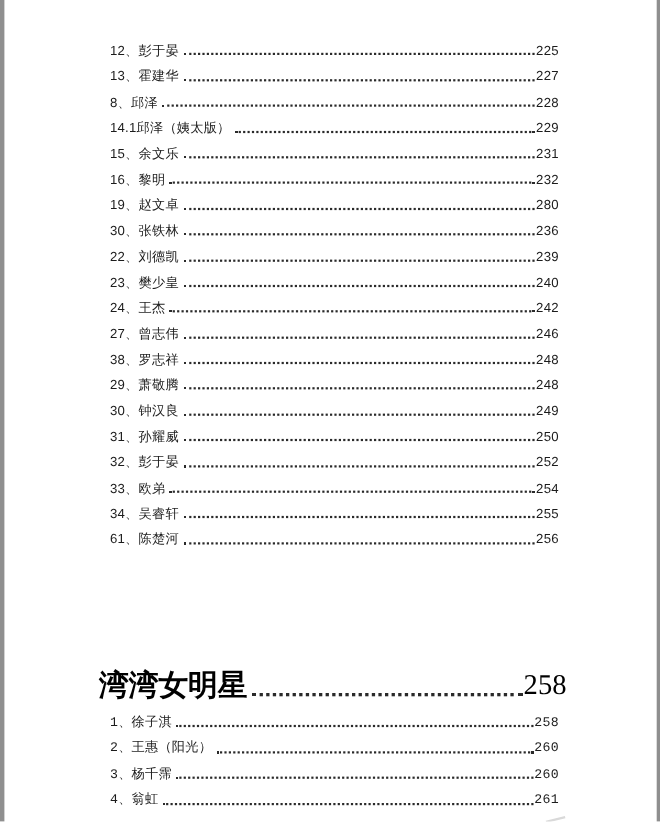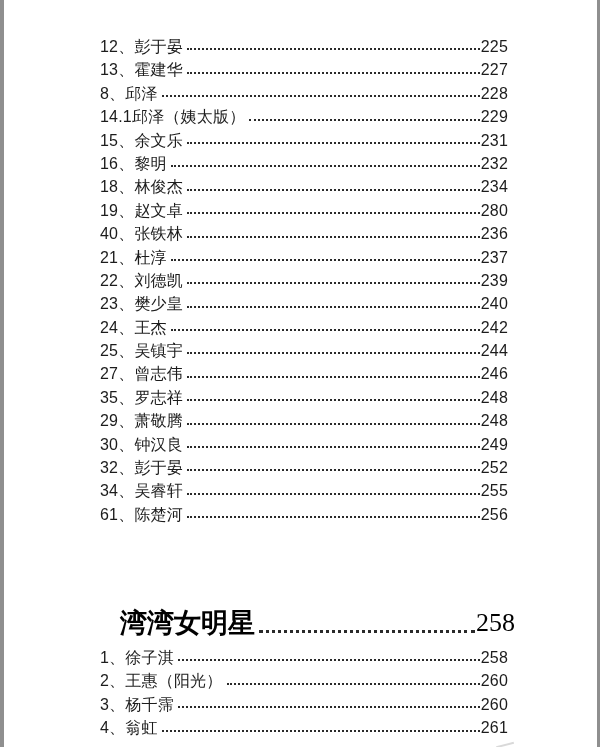--- a/index.html
+++ b/index.html
@@ -10,44 +10,43 @@
     overflow:hidden;
     font-family:"Liberation Sans","DejaVu Sans",sans-serif;
     color:var(--text-color,#1c1c1c);
   }
   .edge{position:absolute;top:0;bottom:0;background:var(--edge-color,#8f8f8f);}
   .edge.left{left:0;width:4px;}
   .edge.right{right:0;width:3px;}
 
   
   #main-list{position:absolute;top:35px;left:100px;width:408px;}
-  #sub-list{position:absolute;top:646px;left:100px;width:408px;}
+  #sub-list{position:absolute;top:646px;left:100px;width:408px;font-family:Liberation Mono, monospace;}
   .toc-row{display:flex;height:23.4px;}
   .toc-label,.toc-page{
     white-space:nowrap;
-    font-size:16px;line-height:23.4px;
+    font-size:12px;line-height:23.4px;
     letter-spacing:0.2px;
   }
   .leader{
     flex:1 1 auto;
     border-bottom:2px dotted var(--dot-color,#2a2a2a);
     margin:0 1px 8px 4px;
     min-width:10px;
   }
 
   
   #section-heading{
     position:absolute;top:600px;left:90px;width:425px;
     display:flex;height:46px;
   }
   .heading-label{
     white-space:nowrap;
     font-size:27px;font-weight:600;line-height:46px;
     color:#000;
-    margin-left:30px;
   }
   .heading-leader{
     flex:1 1 auto;
     border-bottom:3px dotted var(--dot-color,#2a2a2a);
     margin:0 1px 13px 4px;
   }
   .heading-page{
     white-space:nowrap;
     font-family:"Liberation Serif","DejaVu Serif",serif;
     font-size:26px;line-height:46px;
@@ -92,83 +91,78 @@
         <span class="toc-label">15、余文乐</span>
         <span class="leader"></span>
         <span class="toc-page">231</span>
       </div>
       <div class="toc-row">
         <span class="toc-label">16、黎明</span>
         <span class="leader"></span>
         <span class="toc-page">232</span>
       </div>
       <div class="toc-row">
-        <span class="toc-label">18、林俊杰</span>
-        <span class="leader"></span>
-        <span class="toc-page">234</span>
-      </div>
-      <div class="toc-row">
         <span class="toc-label">19、赵文卓</span>
         <span class="leader"></span>
         <span class="toc-page">280</span>
       </div>
       <div class="toc-row">
-        <span class="toc-label">40、张铁林</span>
+        <span class="toc-label">30、张铁林</span>
         <span class="leader"></span>
         <span class="toc-page">236</span>
       </div>
       <div class="toc-row">
-        <span class="toc-label">21、杜淳</span>
-        <span class="leader"></span>
-        <span class="toc-page">237</span>
-      </div>
-      <div class="toc-row">
         <span class="toc-label">22、刘德凯</span>
         <span class="leader"></span>
         <span class="toc-page">239</span>
       </div>
       <div class="toc-row">
         <span class="toc-label">23、樊少皇</span>
         <span class="leader"></span>
         <span class="toc-page">240</span>
       </div>
       <div class="toc-row">
         <span class="toc-label">24、王杰</span>
         <span class="leader"></span>
         <span class="toc-page">242</span>
       </div>
       <div class="toc-row">
-        <span class="toc-label">25、吴镇宇</span>
-        <span class="leader"></span>
-        <span class="toc-page">244</span>
-      </div>
-      <div class="toc-row">
         <span class="toc-label">27、曾志伟</span>
         <span class="leader"></span>
         <span class="toc-page">246</span>
       </div>
       <div class="toc-row">
-        <span class="toc-label">35、罗志祥</span>
+        <span class="toc-label">38、罗志祥</span>
         <span class="leader"></span>
         <span class="toc-page">248</span>
       </div>
       <div class="toc-row">
         <span class="toc-label">29、萧敬腾</span>
         <span class="leader"></span>
         <span class="toc-page">248</span>
       </div>
       <div class="toc-row">
         <span class="toc-label">30、钟汉良</span>
         <span class="leader"></span>
         <span class="toc-page">249</span>
       </div>
       <div class="toc-row">
+        <span class="toc-label">31、孙耀威</span>
+        <span class="leader"></span>
+        <span class="toc-page">250</span>
+      </div>
+      <div class="toc-row">
         <span class="toc-label">32、彭于晏</span>
         <span class="leader"></span>
         <span class="toc-page">252</span>
+      </div>
+      <div class="toc-row">
+        <span class="toc-label">33、欧弟</span>
+        <span class="leader"></span>
+        <span class="toc-page">254</span>
       </div>
       <div class="toc-row">
         <span class="toc-label">34、吴睿轩</span>
         <span class="leader"></span>
         <span class="toc-page">255</span>
       </div>
       <div class="toc-row">
         <span class="toc-label">61、陈楚河</span>
         <span class="leader"></span>
         <span class="toc-page">256</span>

